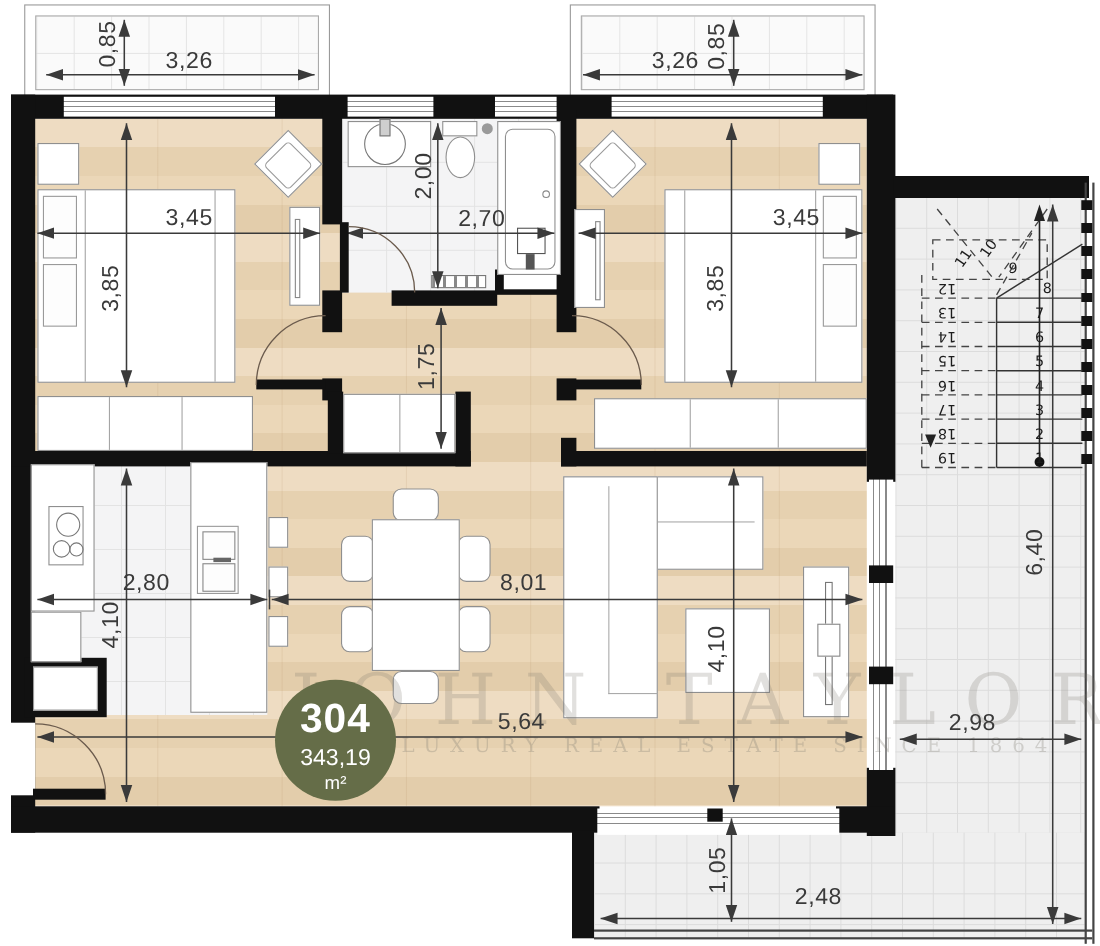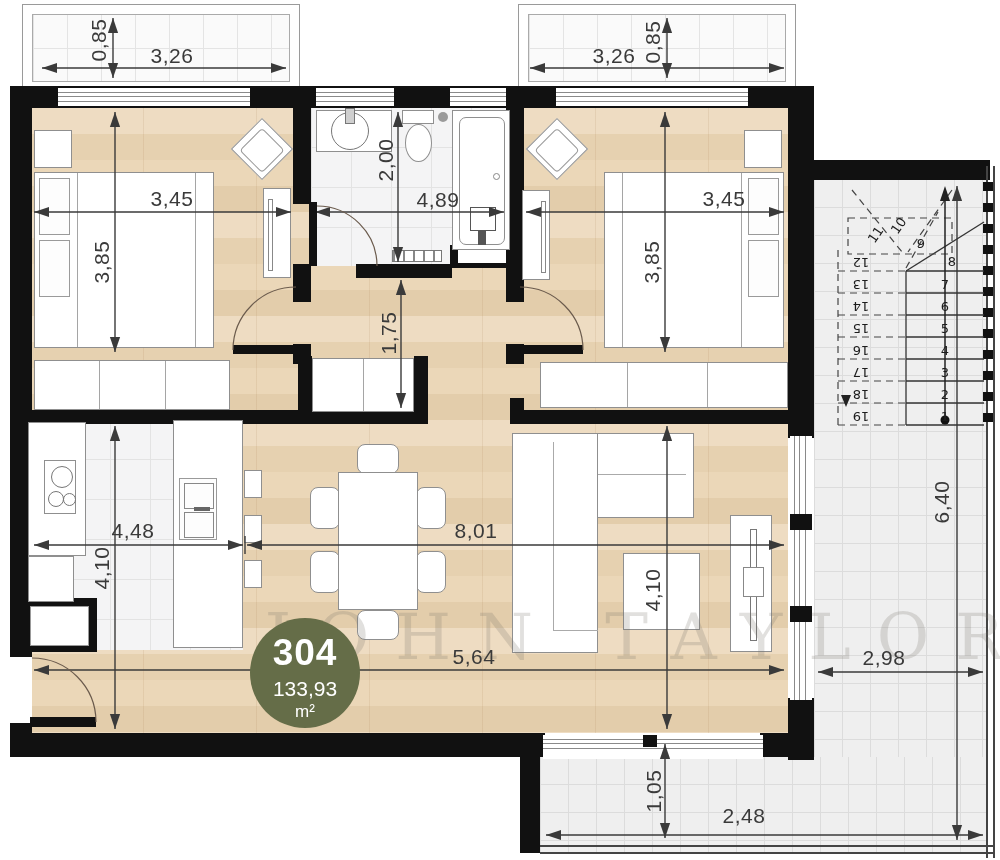--- a/index.html
+++ b/index.html
@@ -201,20 +201,21 @@
   <div class="abs f" style="left:512px;top:433px;width:86px;height:220px;">
     <div class="abs" style="left:40px;top:8px;width:44px;height:188px;border-left:1px solid #aaa;border-bottom:1px solid #aaa;"></div>
   </div>
   <div class="abs f" style="left:623px;top:553px;width:77px;height:77px;"></div>
   <div class="abs f" style="left:730px;top:515px;width:42px;height:137px;">
     <div class="abs" style="left:19px;top:13px;width:5px;height:110px;border:1px solid #777;"></div>
     <div class="abs" style="left:12px;top:51px;width:19px;height:28px;border:1px solid #888;background:#fff;"></div>
   </div>
 
   <div id="wm">JOHN TAYLOR</div>
+  <div id="wm2">LUXURY REAL ESTATE SINCE 1864</div>
 
   <svg id="ovl" width="1000" height="860" viewBox="0 0 1000 860">
     <defs>
       <marker id="ar" viewBox="0 0 10 8" refX="10" refY="4" markerWidth="11" markerHeight="9" orient="auto-start-reverse">
         <path d="M10,4 L0,0.6 L0,7.4 z" fill="#3a3a3a"></path>
       </marker>
     </defs>
 
     <g stroke="#3a3a3a" stroke-width="1.4" fill="none">
       <line x1="42" y1="68" x2="286" y2="68" marker-start="url(#ar)" marker-end="url(#ar)"></line>
@@ -307,33 +308,33 @@
     </g>
   </svg>
 
   <div class="dim v lbl" style="left:98px;top:40px;">0,85</div>
   <div class="dim lbl" style="left:172px;top:55px;">3,26</div>
   <div class="dim lbl" style="left:614px;top:55px;">3,26</div>
   <div class="dim v lbl" style="left:652px;top:42px;">0,85</div>
   <div class="dim lbl" style="left:172px;top:198px;">3,45</div>
   <div class="dim v lbl" style="left:101px;top:262px;">3,85</div>
   <div class="dim v lbl" style="left:385px;top:160px;">2,00</div>
-  <div class="dim lbl" style="left:438px;top:199px;">4,89</div>
+  <div class="dim lbl" style="left:438px;top:199px;">2,70</div>
   <div class="dim lbl" style="left:724px;top:198px;">3,45</div>
   <div class="dim v lbl" style="left:651px;top:262px;">3,85</div>
   <div class="dim v lbl" style="left:388px;top:333px;">1,75</div>
-  <div class="dim lbl" style="left:133px;top:530px;">4,48</div>
+  <div class="dim lbl" style="left:133px;top:530px;">2,80</div>
   <div class="dim v lbl" style="left:101px;top:568px;">4,10</div>
   <div class="dim lbl" style="left:476px;top:530px;">8,01</div>
   <div class="dim v lbl" style="left:652px;top:590px;">4,10</div>
   <div class="dim lbl" style="left:474px;top:656px;">5,64</div>
   <div class="dim v lbl" style="left:941px;top:502px;">6,40</div>
   <div class="dim lbl" style="left:884px;top:657px;">2,98</div>
   <div class="dim v lbl" style="left:653px;top:791px;">1,05</div>
   <div class="dim lbl" style="left:744px;top:815px;">2,48</div>
 
   <div id="badge">
     <div class="num">304</div>
-    <div class="area">133,93</div>
+    <div class="area">343,19</div>
     <div class="unit">m²</div>
   </div>
 
 </div>
 
 </body></html>

